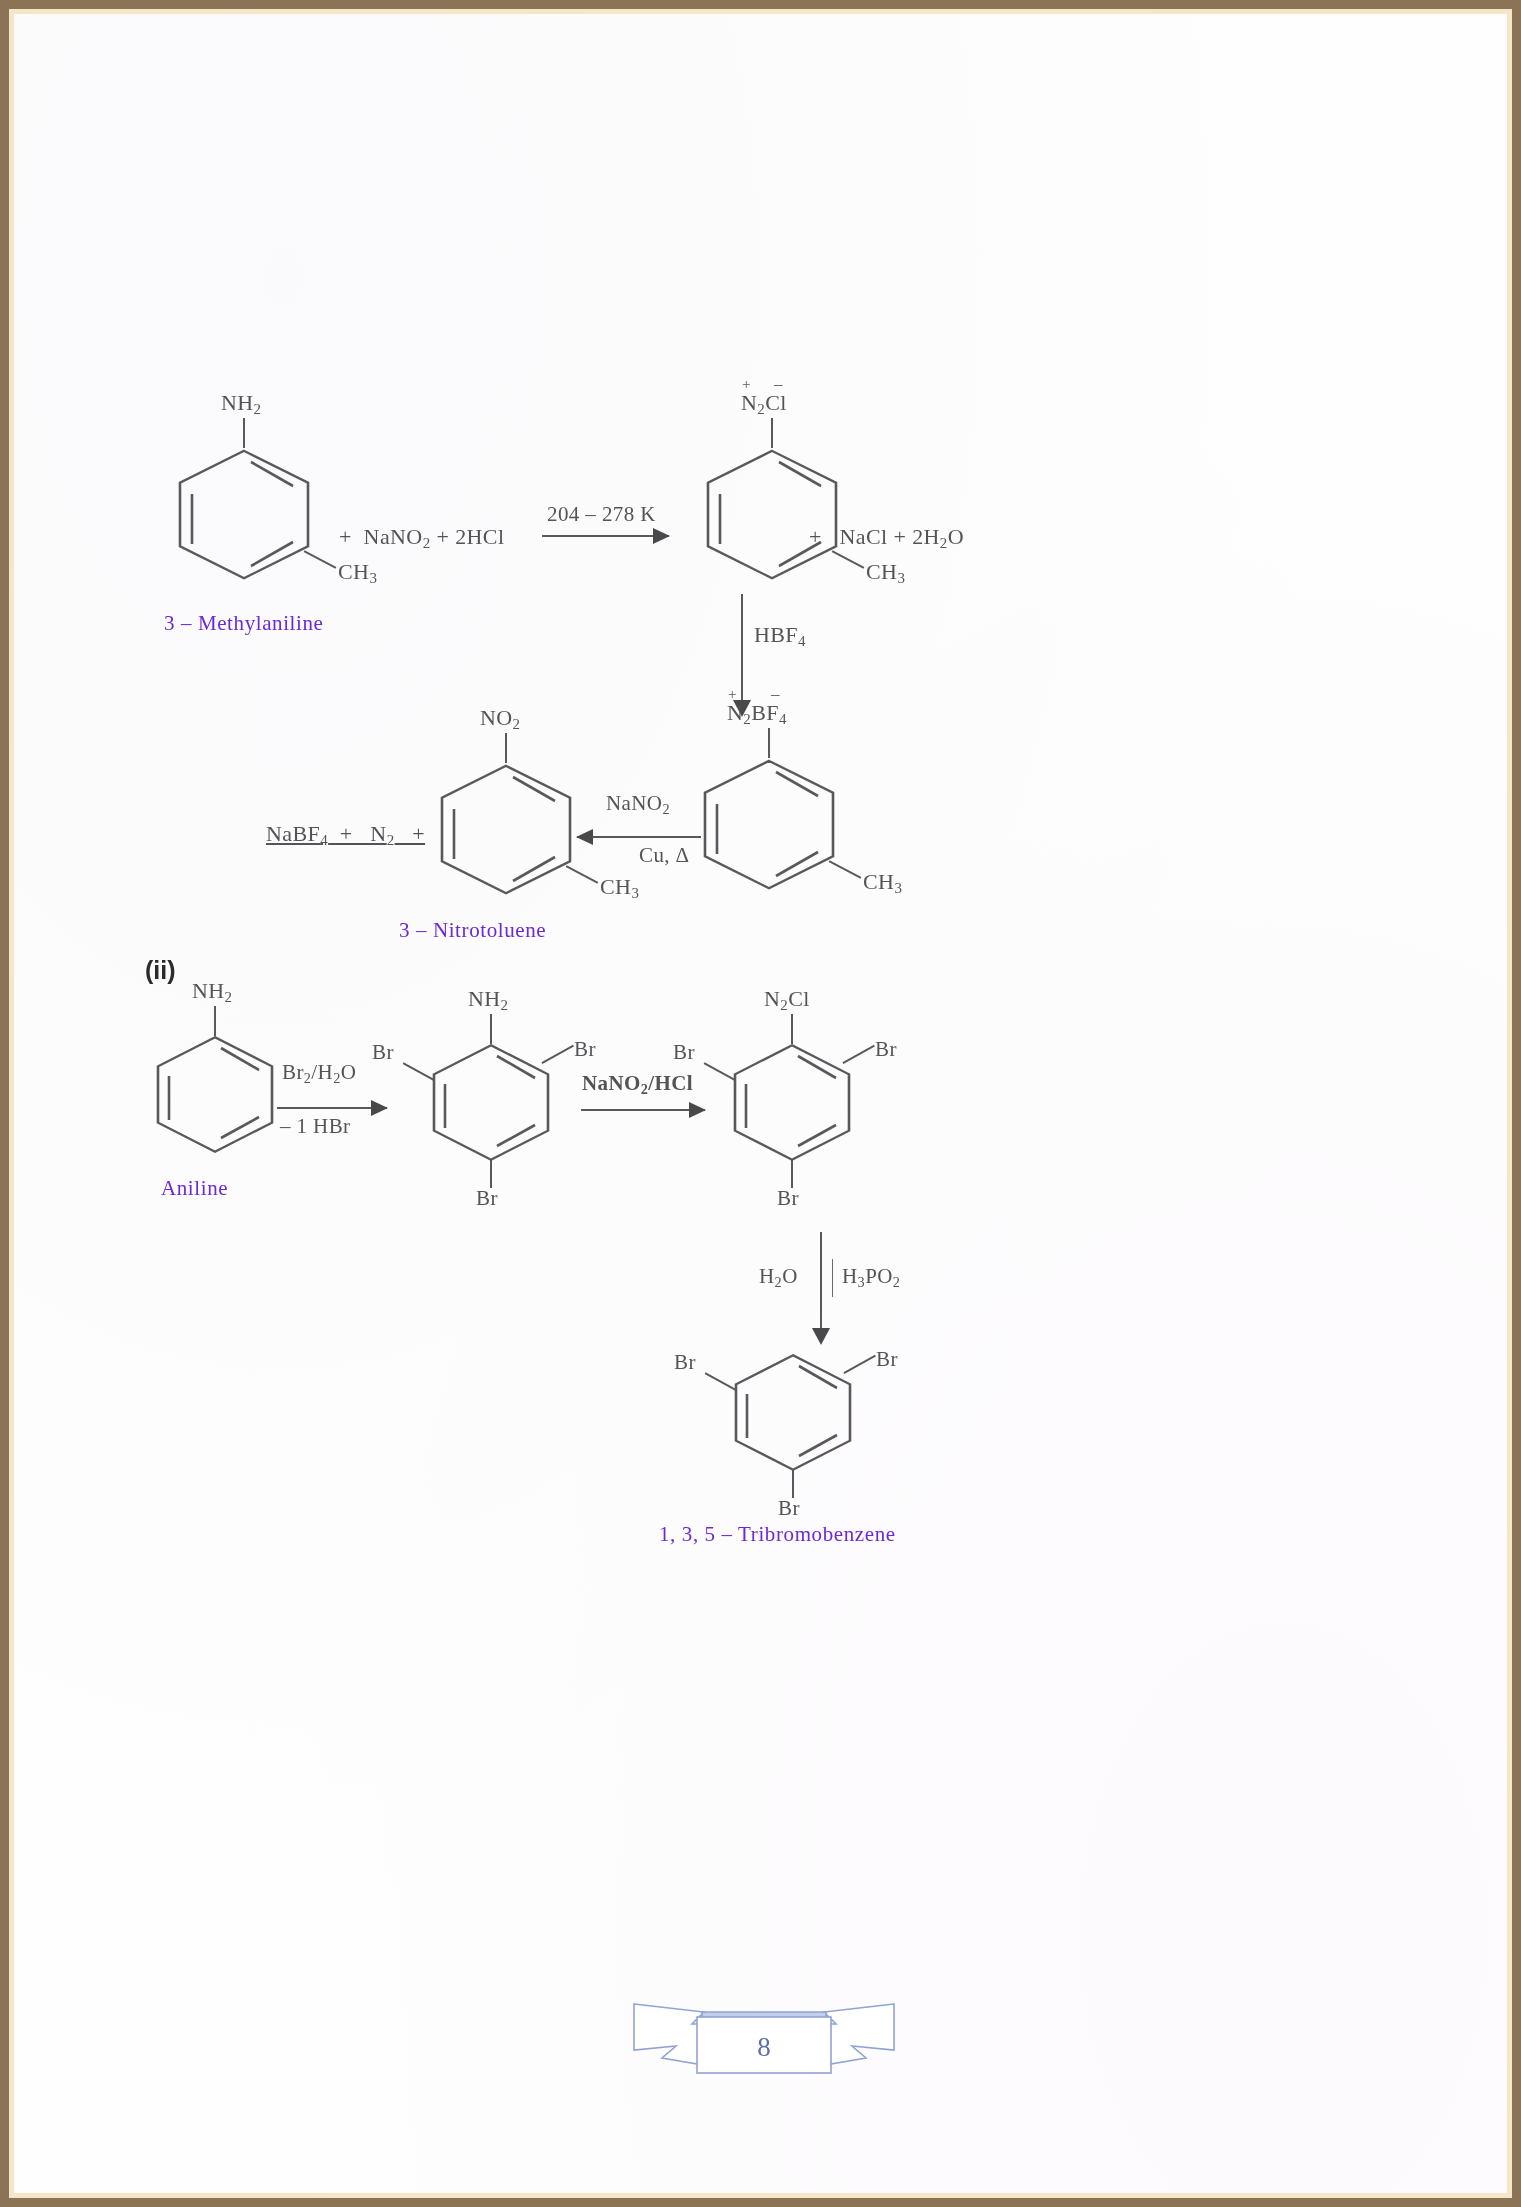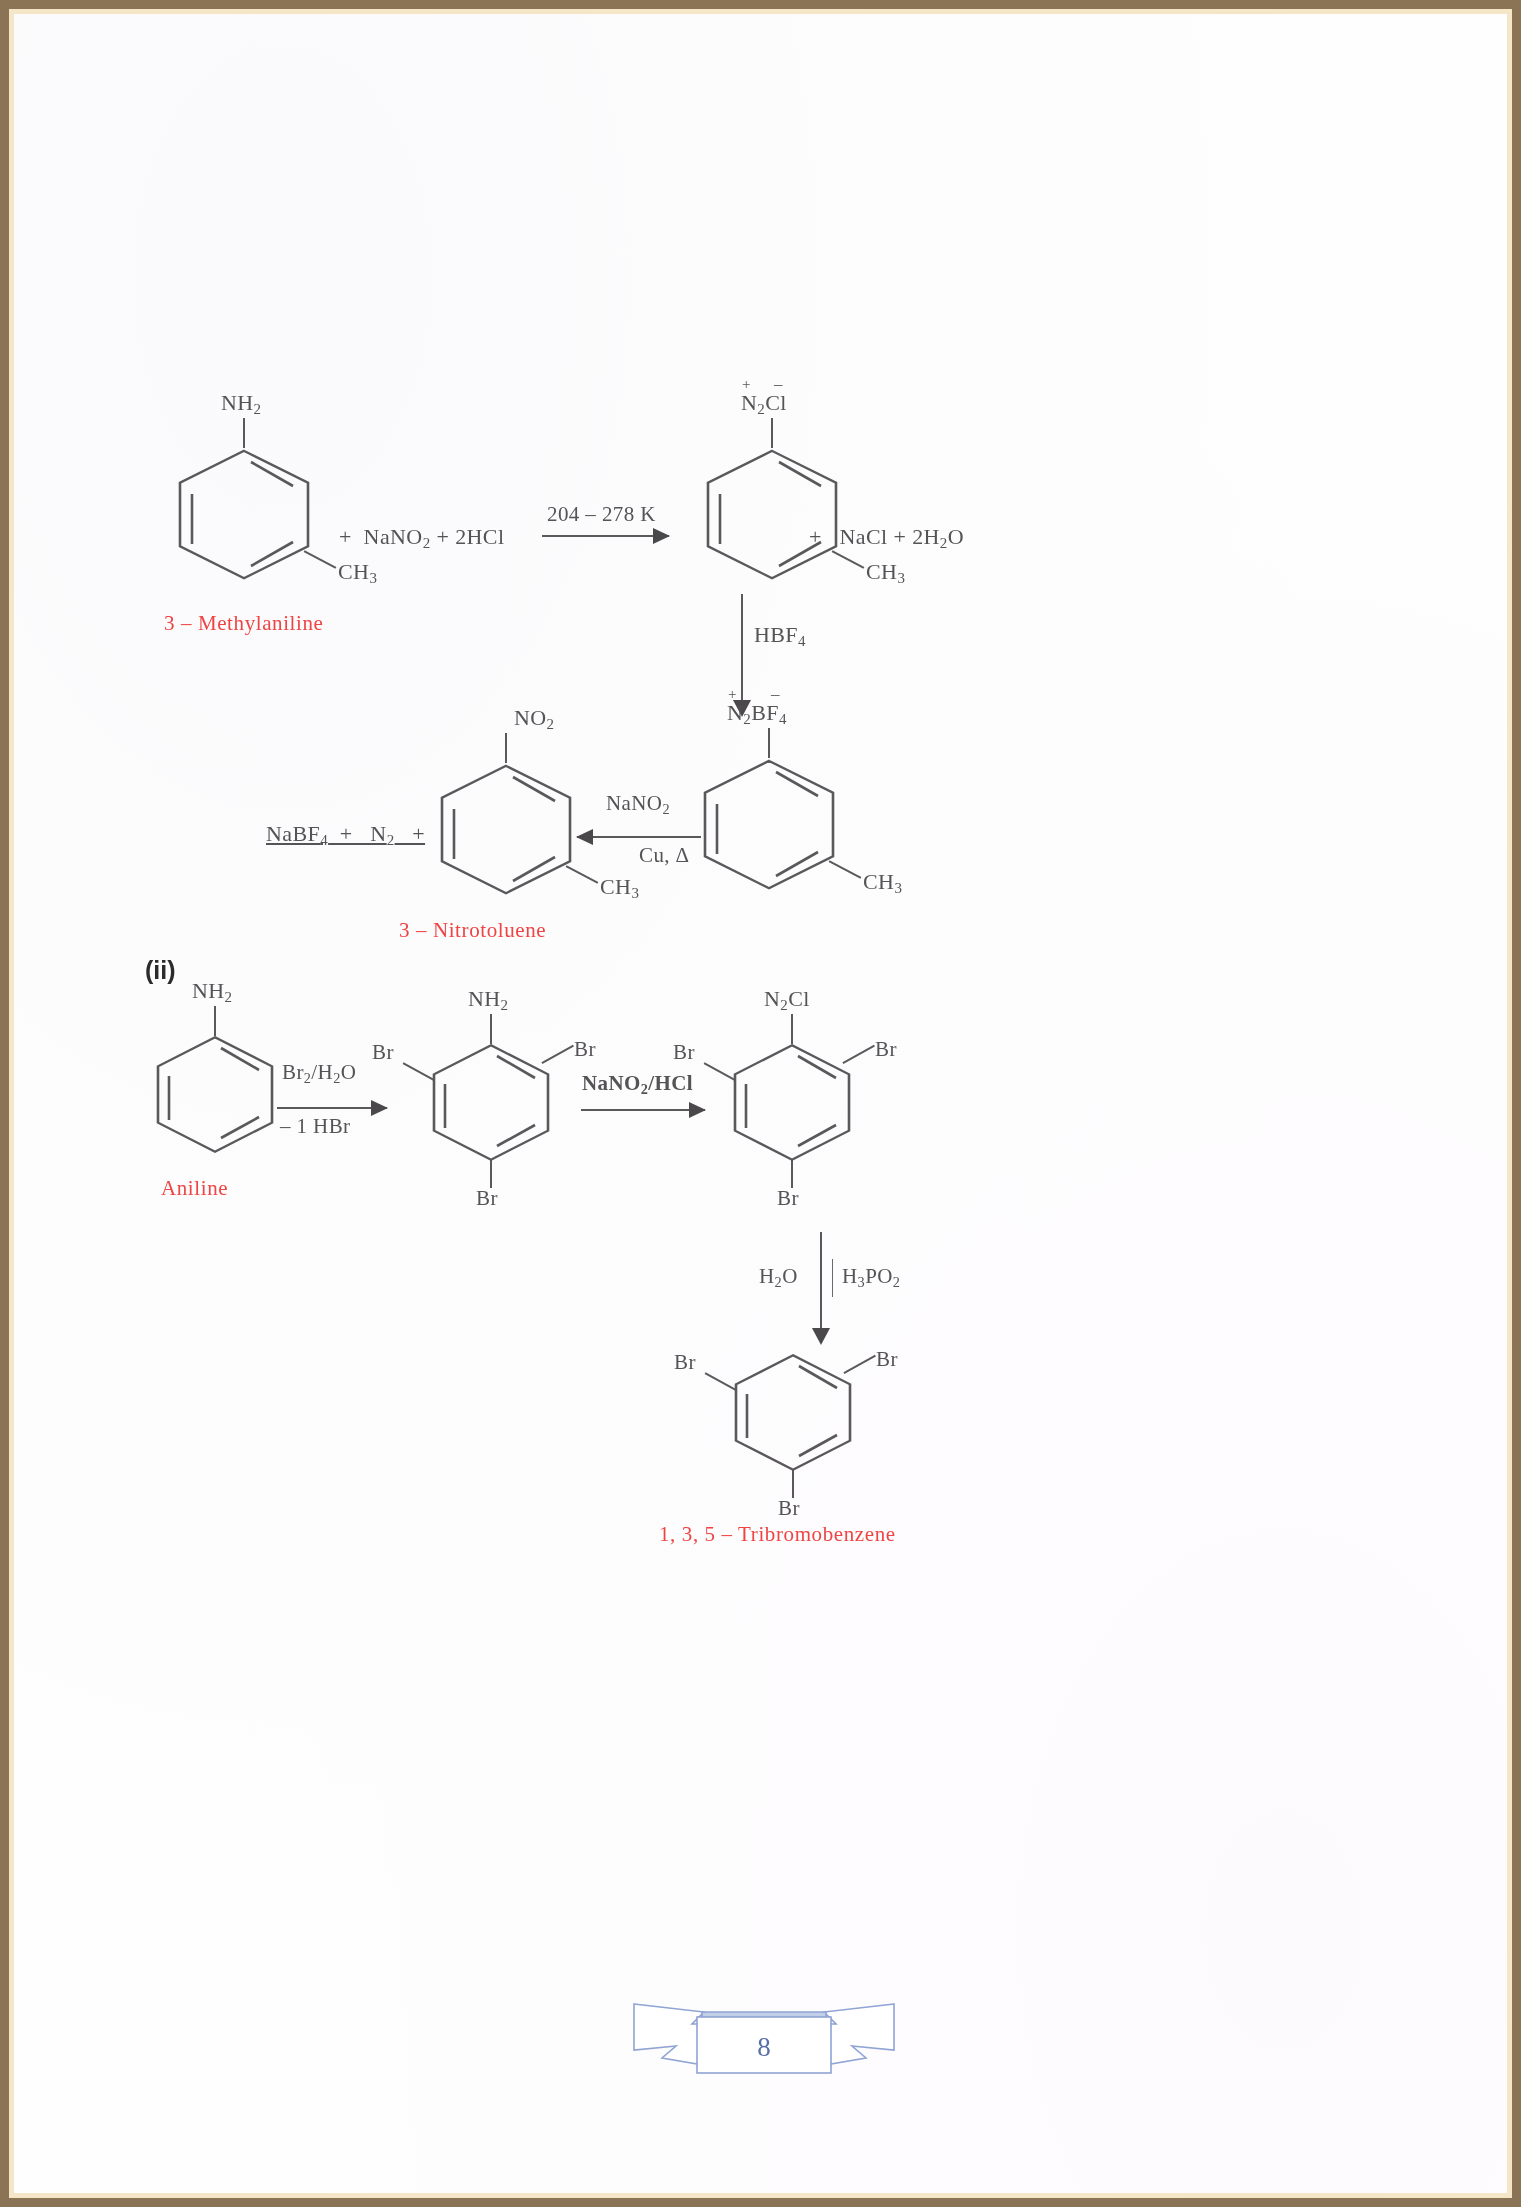--- a/index.html
+++ b/index.html
@@ -58,21 +58,21 @@
     white-space: nowrap;
     letter-spacing: .4px;
   }
   .chem-label sub { font-size: .68em; vertical-align: -0.28em; }
   .t21 { font-size: 21px; }
   .t22 { font-size: 22px; }
 
   .name-label {
     position: absolute;
     font-size: 21px;
-    color: #ef4444;
+    color: #6d28d9;
     white-space: nowrap;
     letter-spacing: .6px;
   }
 
   .section-tag {
     position: absolute;
     font-family: "Liberation Sans", sans-serif;
     font-weight: bold;
     font-size: 25px;
     color: #2b2b2b;
@@ -228,21 +228,21 @@
 
       <svg class="ring" style="left:417px; top:745px;" width="150" height="140" viewBox="0 0 150 140">
         <g stroke="#5a585b" stroke-width="2.6" fill="none">
           <polygon points="75,8 139,45 139,119 75,156 11,119 11,45" transform="scale(1,0.86)"></polygon>
           <line x1="23" y1="50" x2="23" y2="100"></line>
           <line x1="82" y1="18" x2="124" y2="42"></line>
           <line x1="82" y1="122" x2="124" y2="98"></line>
         </g>
       </svg>
       <div class="bond bond-v" style="left:491px; top:719px; height:30px;"></div>
-      <div class="chem-label t22" style="left:466px; top:691px;margin-left:34px;">NO<sub>2</sub></div>
+      <div class="chem-label t22" style="left:466px; top:691px;">NO<sub>2</sub></div>
       <div class="bond" style="left:552px; top:851px; width:36px; height:2.4px; transform:rotate(28deg); transform-origin:left center;"></div>
       <div class="chem-label t22" style="left:586px; top:860px;">CH<sub>3</sub></div>
       <div class="name-label" style="left:385px; top:904px;">3 – Nitrotoluene</div>
 
       <div class="chem-label t22" style="left:252px; top:807px;text-decoration:underline;">NaBF<sub>4</sub>&nbsp;&nbsp;+&nbsp;&nbsp;&nbsp;N<sub>2</sub>&nbsp;&nbsp;&nbsp;+</div>
 
       <div class="section-tag" style="left:131px; top:942px;">(ii)</div>
 
       <svg class="ring" style="left:136px; top:1018px;" width="130" height="125" viewBox="0 0 130 125">
         <g stroke="#5a585b" stroke-width="2.6" fill="none">

